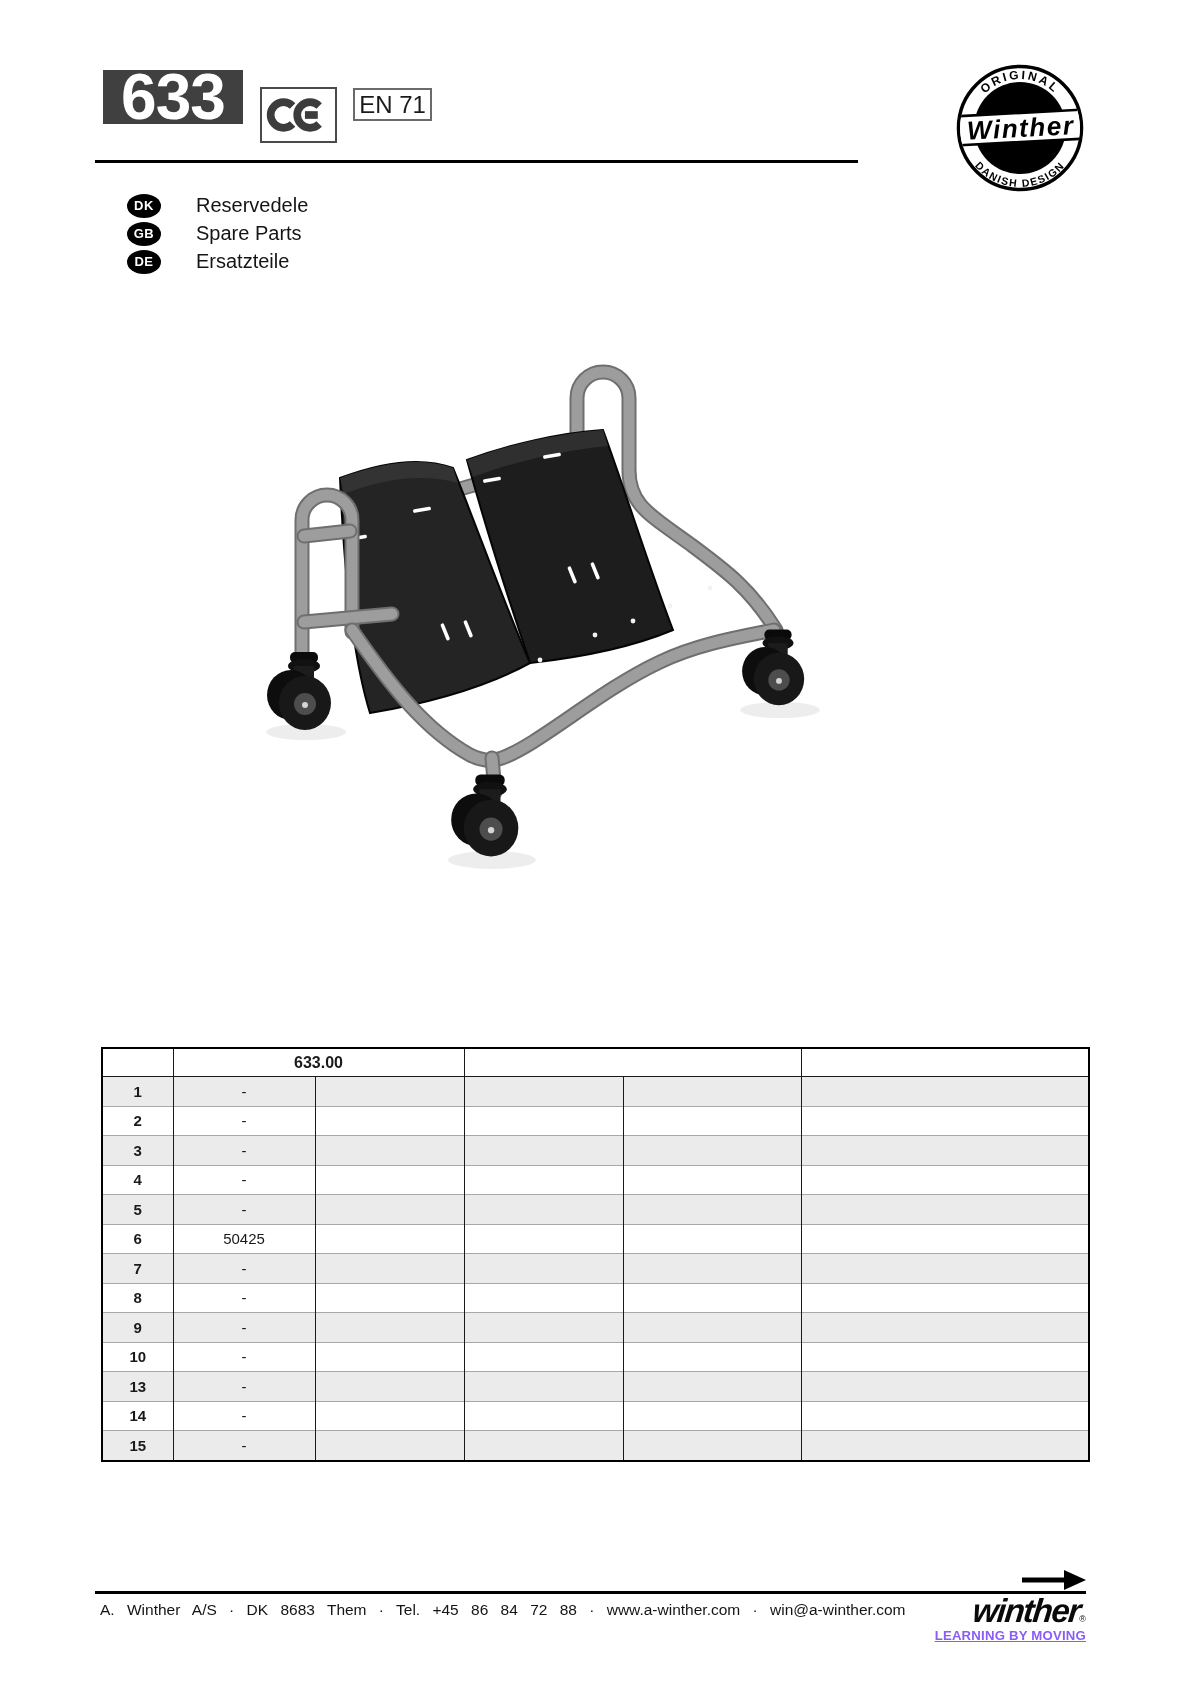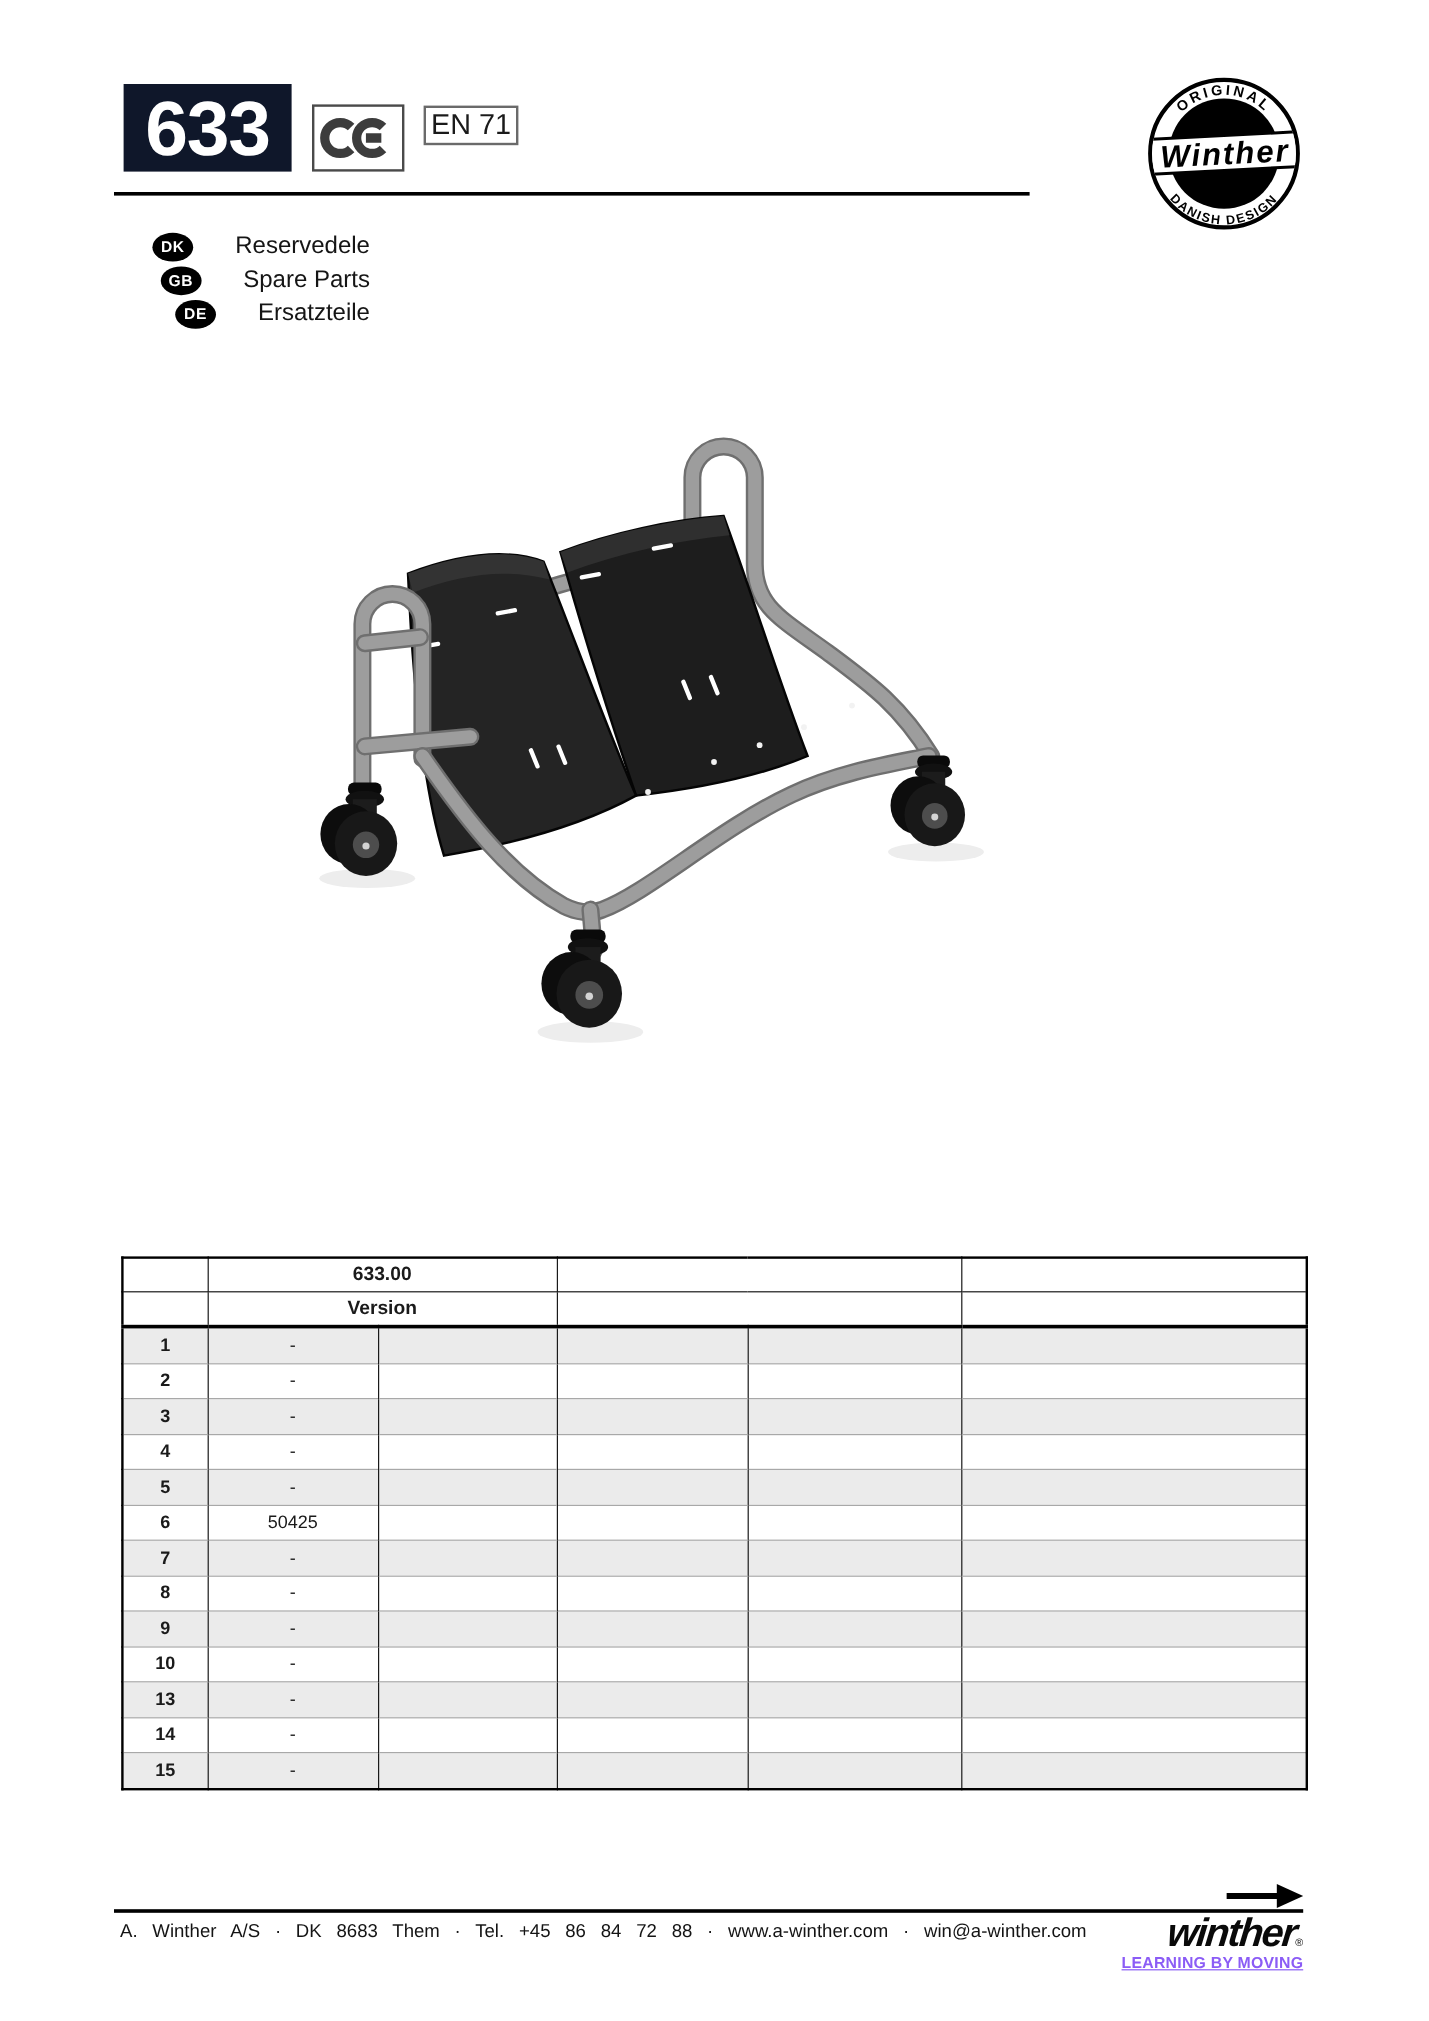--- a/index.html
+++ b/index.html
@@ -1,34 +1,34 @@
 <!DOCTYPE html>
 <html><head>
 <meta charset="utf-8">
 <style>
   html,body{margin:0;padding:0;}
   body{
     width:1191px;height:1684px;position:relative;background:#fff;
     font-family:"Liberation Sans", sans-serif;color:#111;overflow:hidden;
   }
   
-  .code-box{position:absolute;left:103px;top:70px;width:140px;height:73px;background:#0f172a;
+  .code-box{position:absolute;left:103px;top:70px;width:140px;height:54px;background:#404040;
     display:flex;align-items:center;justify-content:center;}
   .code-box span{color:#fff;font-size:64px;font-weight:bold;letter-spacing:-1px;line-height:1;}
   .ce-box{position:absolute;left:260px;top:87px;width:77px;height:56px;border:2px solid #4a4a4a;
     box-sizing:border-box;display:flex;align-items:center;justify-content:center;background:#fff;}
   .en-box{position:absolute;left:353px;top:88px;width:79px;height:33px;border:2px solid #6a6a6a;
     box-sizing:border-box;display:flex;align-items:center;justify-content:center;background:#fff;}
   .en-box span{font-size:24px;color:#1a1a1a;}
   .header-rule{position:absolute;left:95px;top:160px;width:763px;height:3px;background:#000;}
   
   .brand-badge{position:absolute;left:954px;top:62px;width:132px;height:132px;}
   
   .langs{position:absolute;left:127px;top:192px;}
-  .lang-row{display:flex;align-items:center;height:27px;margin-bottom:1px;justify-content:flex-end;}
+  .lang-row{display:flex;align-items:center;height:27px;margin-bottom:1px;}
   .lang-badge{width:34px;height:24px;background:#000;border-radius:50%;color:#fff;
     font-size:13px;font-weight:bold;display:flex;align-items:center;justify-content:center;
     letter-spacing:.5px;flex:0 0 auto;}
   .lang-label{margin-left:35px;font-size:20px;color:#151515;}
   
   .product{position:absolute;left:240px;top:330px;width:620px;height:545px;}
   
   table.parts{position:absolute;left:101px;top:1047px;width:987px;border-collapse:collapse;
     table-layout:fixed;border:2.5px solid #000;}
   table.parts td{border-left:1.5px solid #1a1a1a;border-right:1.5px solid #1a1a1a;
@@ -195,26 +195,20 @@
       <col style="width:178px">
       <col style="width:288px">
   </colgroup>
   <tbody id="parts-body">
     <tr class="h1">
       <td></td>
       <td colspan="2">633.00</td>
       <td colspan="2"></td>
       <td></td>
     </tr>
-    <tr class="h2">
-      <td></td>
-      <td colspan="2">Version</td>
-      <td colspan="2"></td>
-      <td></td>
-    </tr>
   <tr class="dr shade">
     <td class="c-pos">1</td>
     <td class="c-val">-</td>
     <td></td>
     <td></td>
     <td></td>
     <td></td>
   </tr>
       <tr class="dr">
     <td class="c-pos">2</td>

